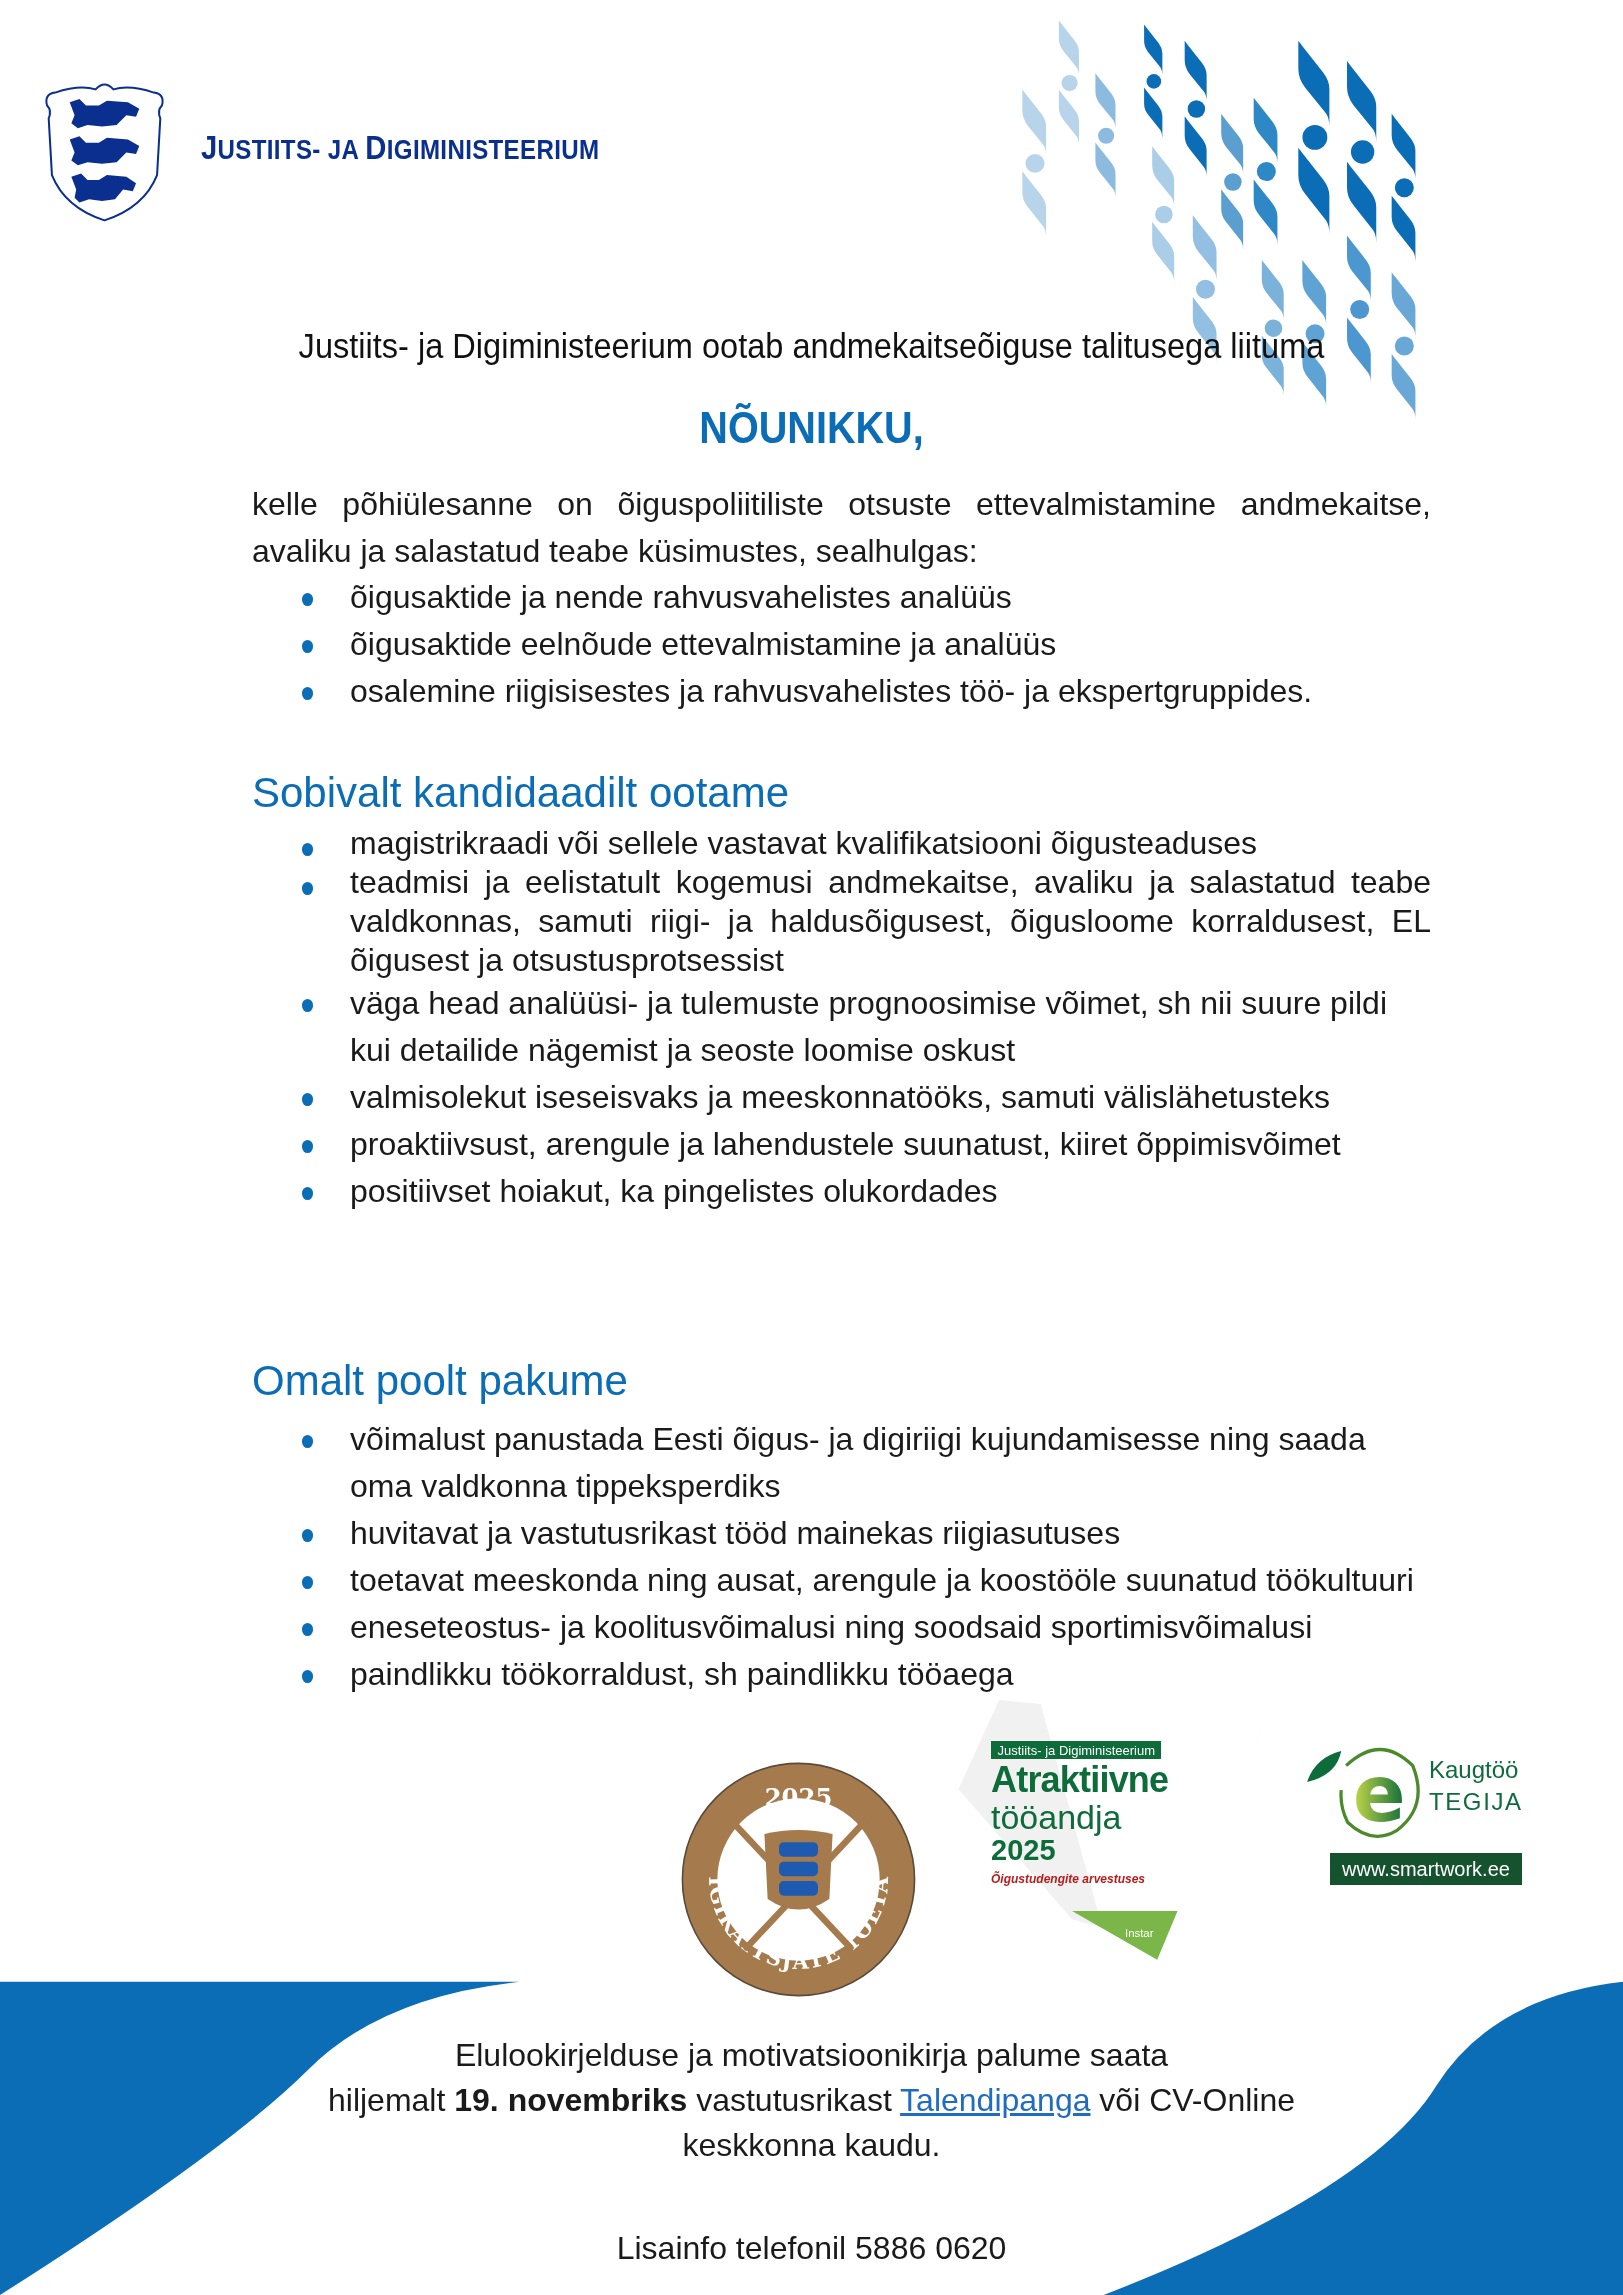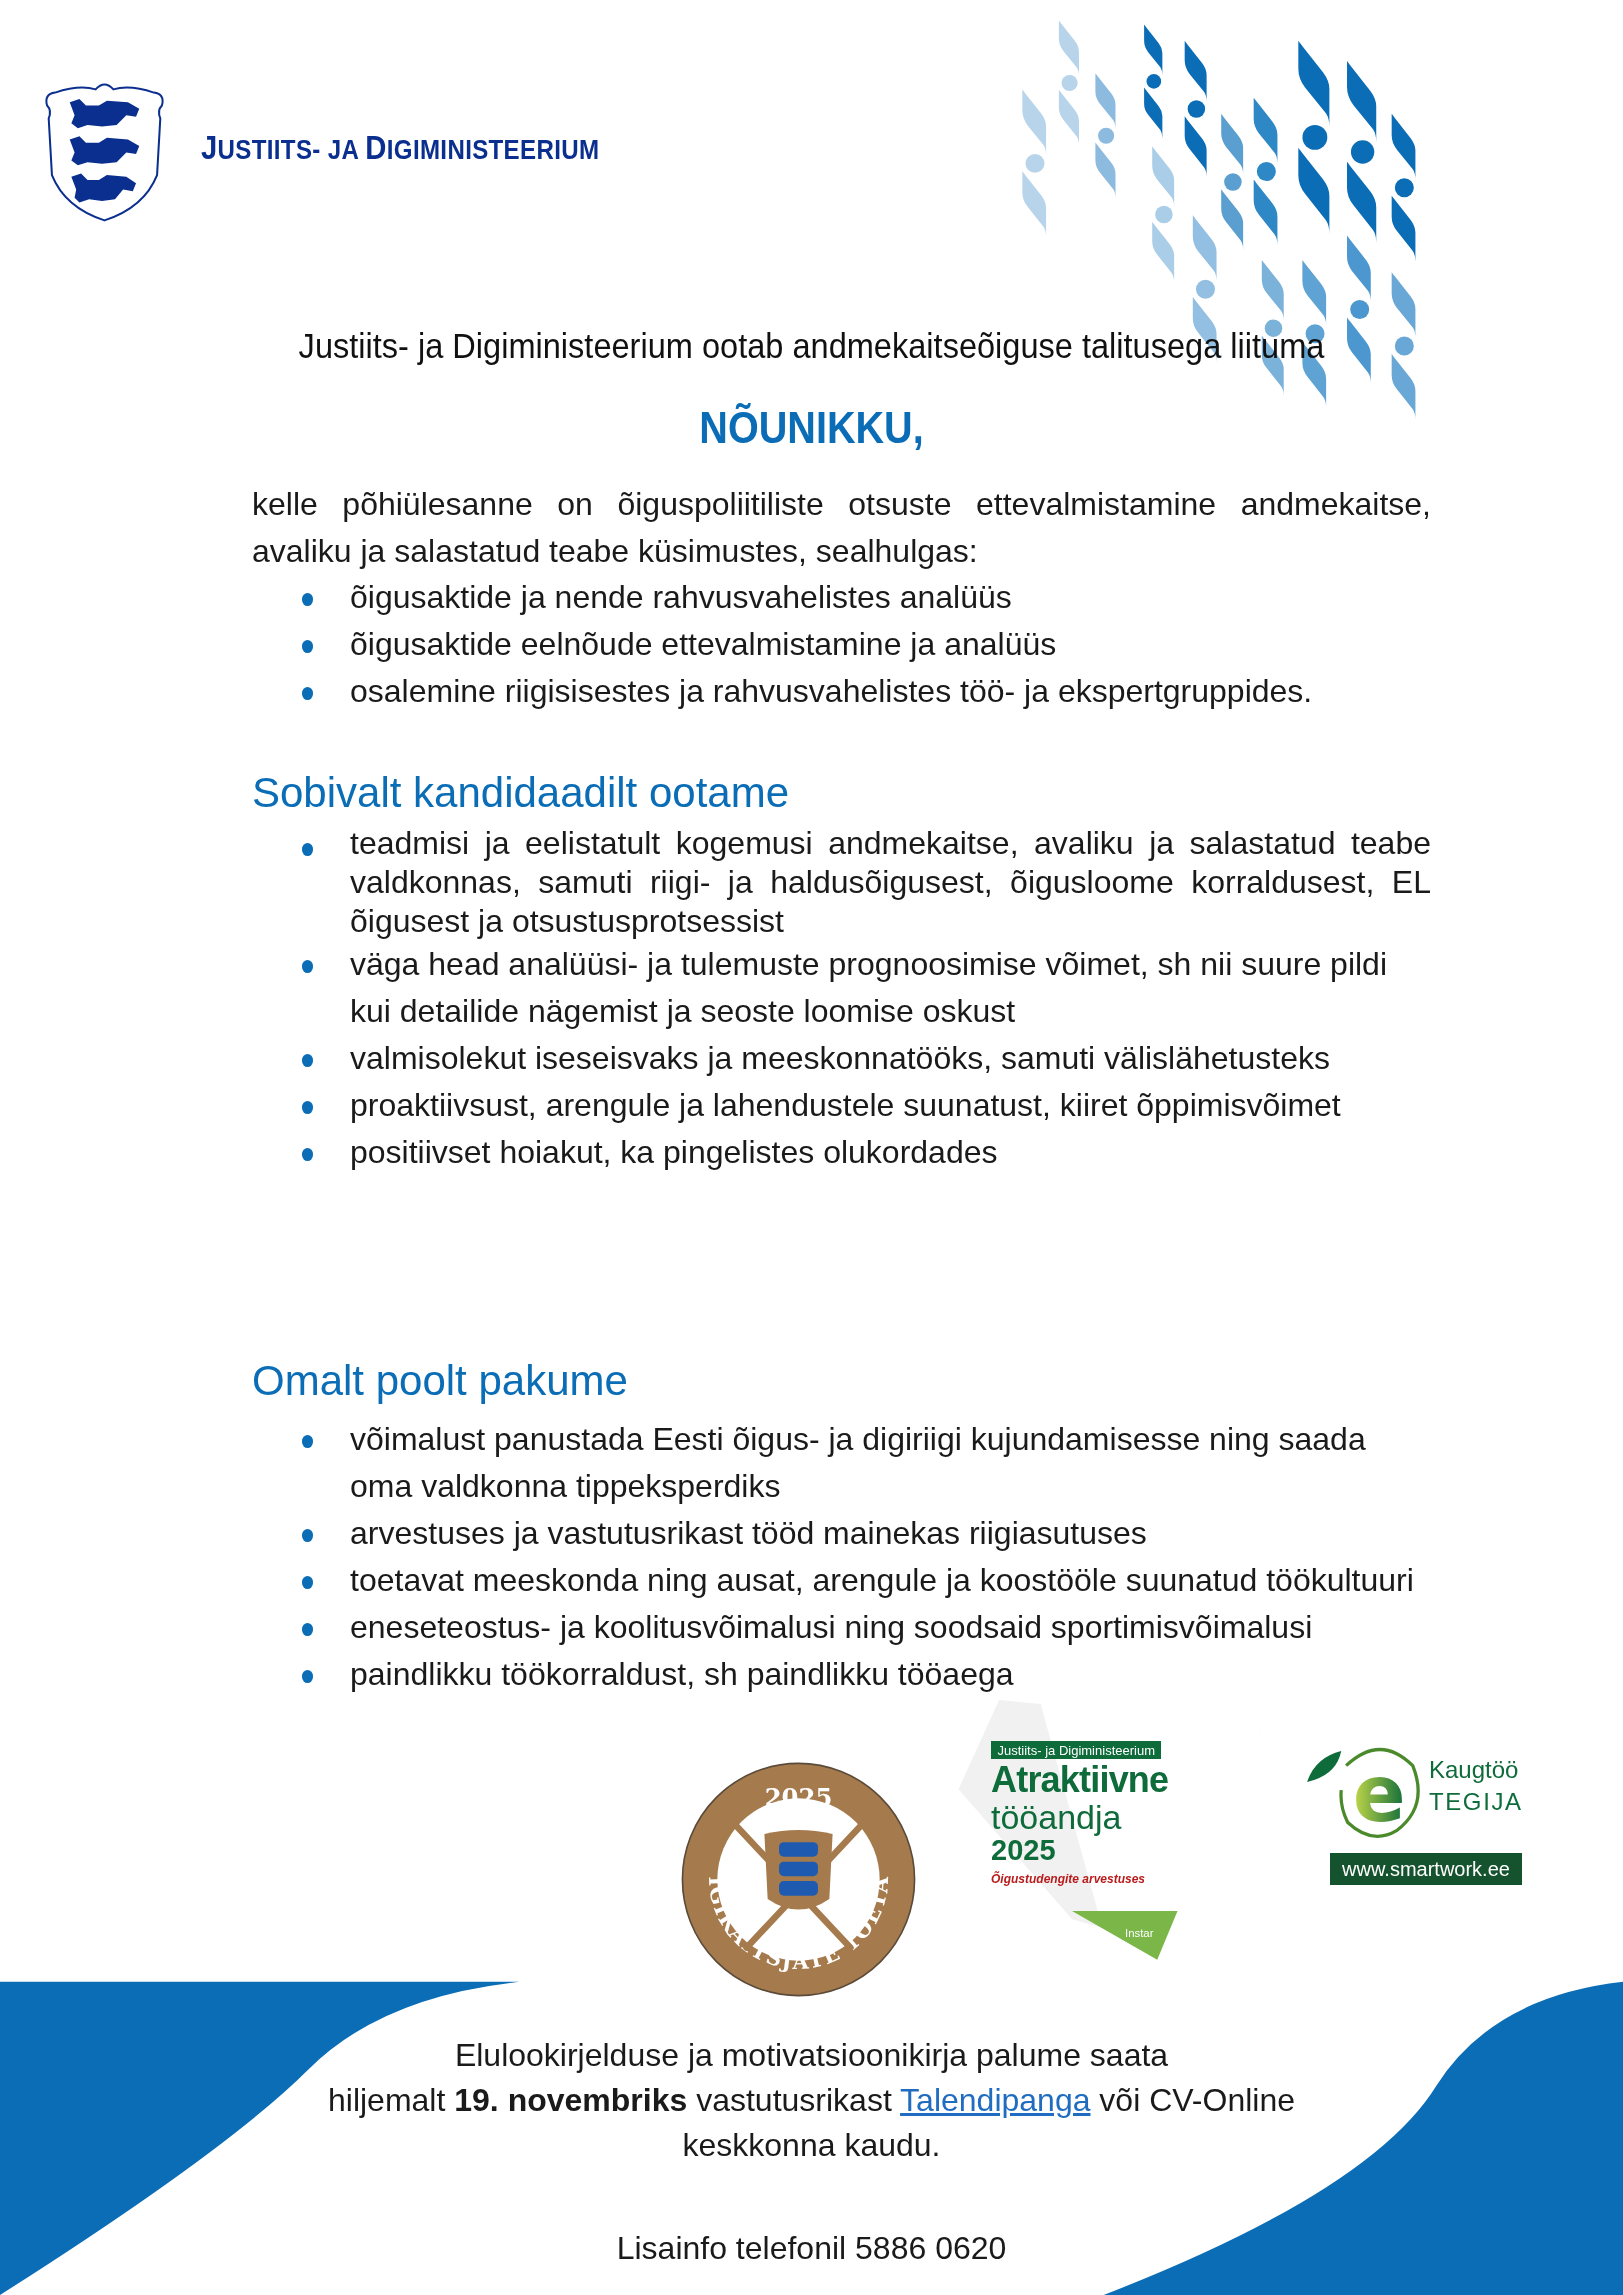--- a/index.html
+++ b/index.html
@@ -165,20 +165,24 @@
       <span class="txt">õigusaktide eelnõude ettevalmistamine ja analüüs</span>
     </li>
   <li>
       <span class="dot"></span>
       <span class="txt">osalemine riigisisestes ja rahvusvahelistes töö- ja ekspertgruppides.</span>
     </li>
 </ul>
 
 <div id="sec1-h" class="abs section-h">Sobivalt kandidaadilt ootame</div>
 <ul id="sec1-bullets" class="abs content bl">
+  <li class="tight">
+      <span class="dot"></span>
+      <span class="txt">magistrikraadi või sellele vastavat kvalifikatsiooni õigusteaduses</span>
+    </li>
   <li class="tight just">
       <span class="dot"></span>
       <span class="txt">teadmisi ja eelistatult kogemusi andmekaitse, avaliku ja salastatud teabe valdkonnas, samuti riigi- ja haldusõigusest, õigusloome korraldusest, EL õigusest ja otsustusprotsessist</span>
     </li>
   <li>
       <span class="dot"></span>
       <span class="txt">väga head analüüsi- ja tulemuste prognoosimise võimet, sh nii suure pildi kui detailide nägemist ja seoste loomise oskust</span>
     </li>
   <li>
       <span class="dot"></span>
@@ -195,21 +199,21 @@
 </ul>
 
 <div id="sec2-h" class="abs section-h">Omalt poolt pakume</div>
 <ul id="sec2-bullets" class="abs content bl">
   <li>
       <span class="dot"></span>
       <span class="txt">võimalust panustada Eesti õigus- ja digiriigi kujundamisesse ning saada oma valdkonna tippeksperdiks</span>
     </li>
   <li>
       <span class="dot"></span>
-      <span class="txt">arvestuses ja vastutusrikast tööd mainekas riigiasutuses</span>
+      <span class="txt">huvitavat ja vastutusrikast tööd mainekas riigiasutuses</span>
     </li>
   <li>
       <span class="dot"></span>
       <span class="txt">toetavat meeskonda ning ausat, arengule ja koostööle suunatud töökultuuri</span>
     </li>
   <li>
       <span class="dot"></span>
       <span class="txt">eneseteostus- ja koolitusvõimalusi ning soodsaid sportimisvõimalusi</span>
     </li>
   <li>

